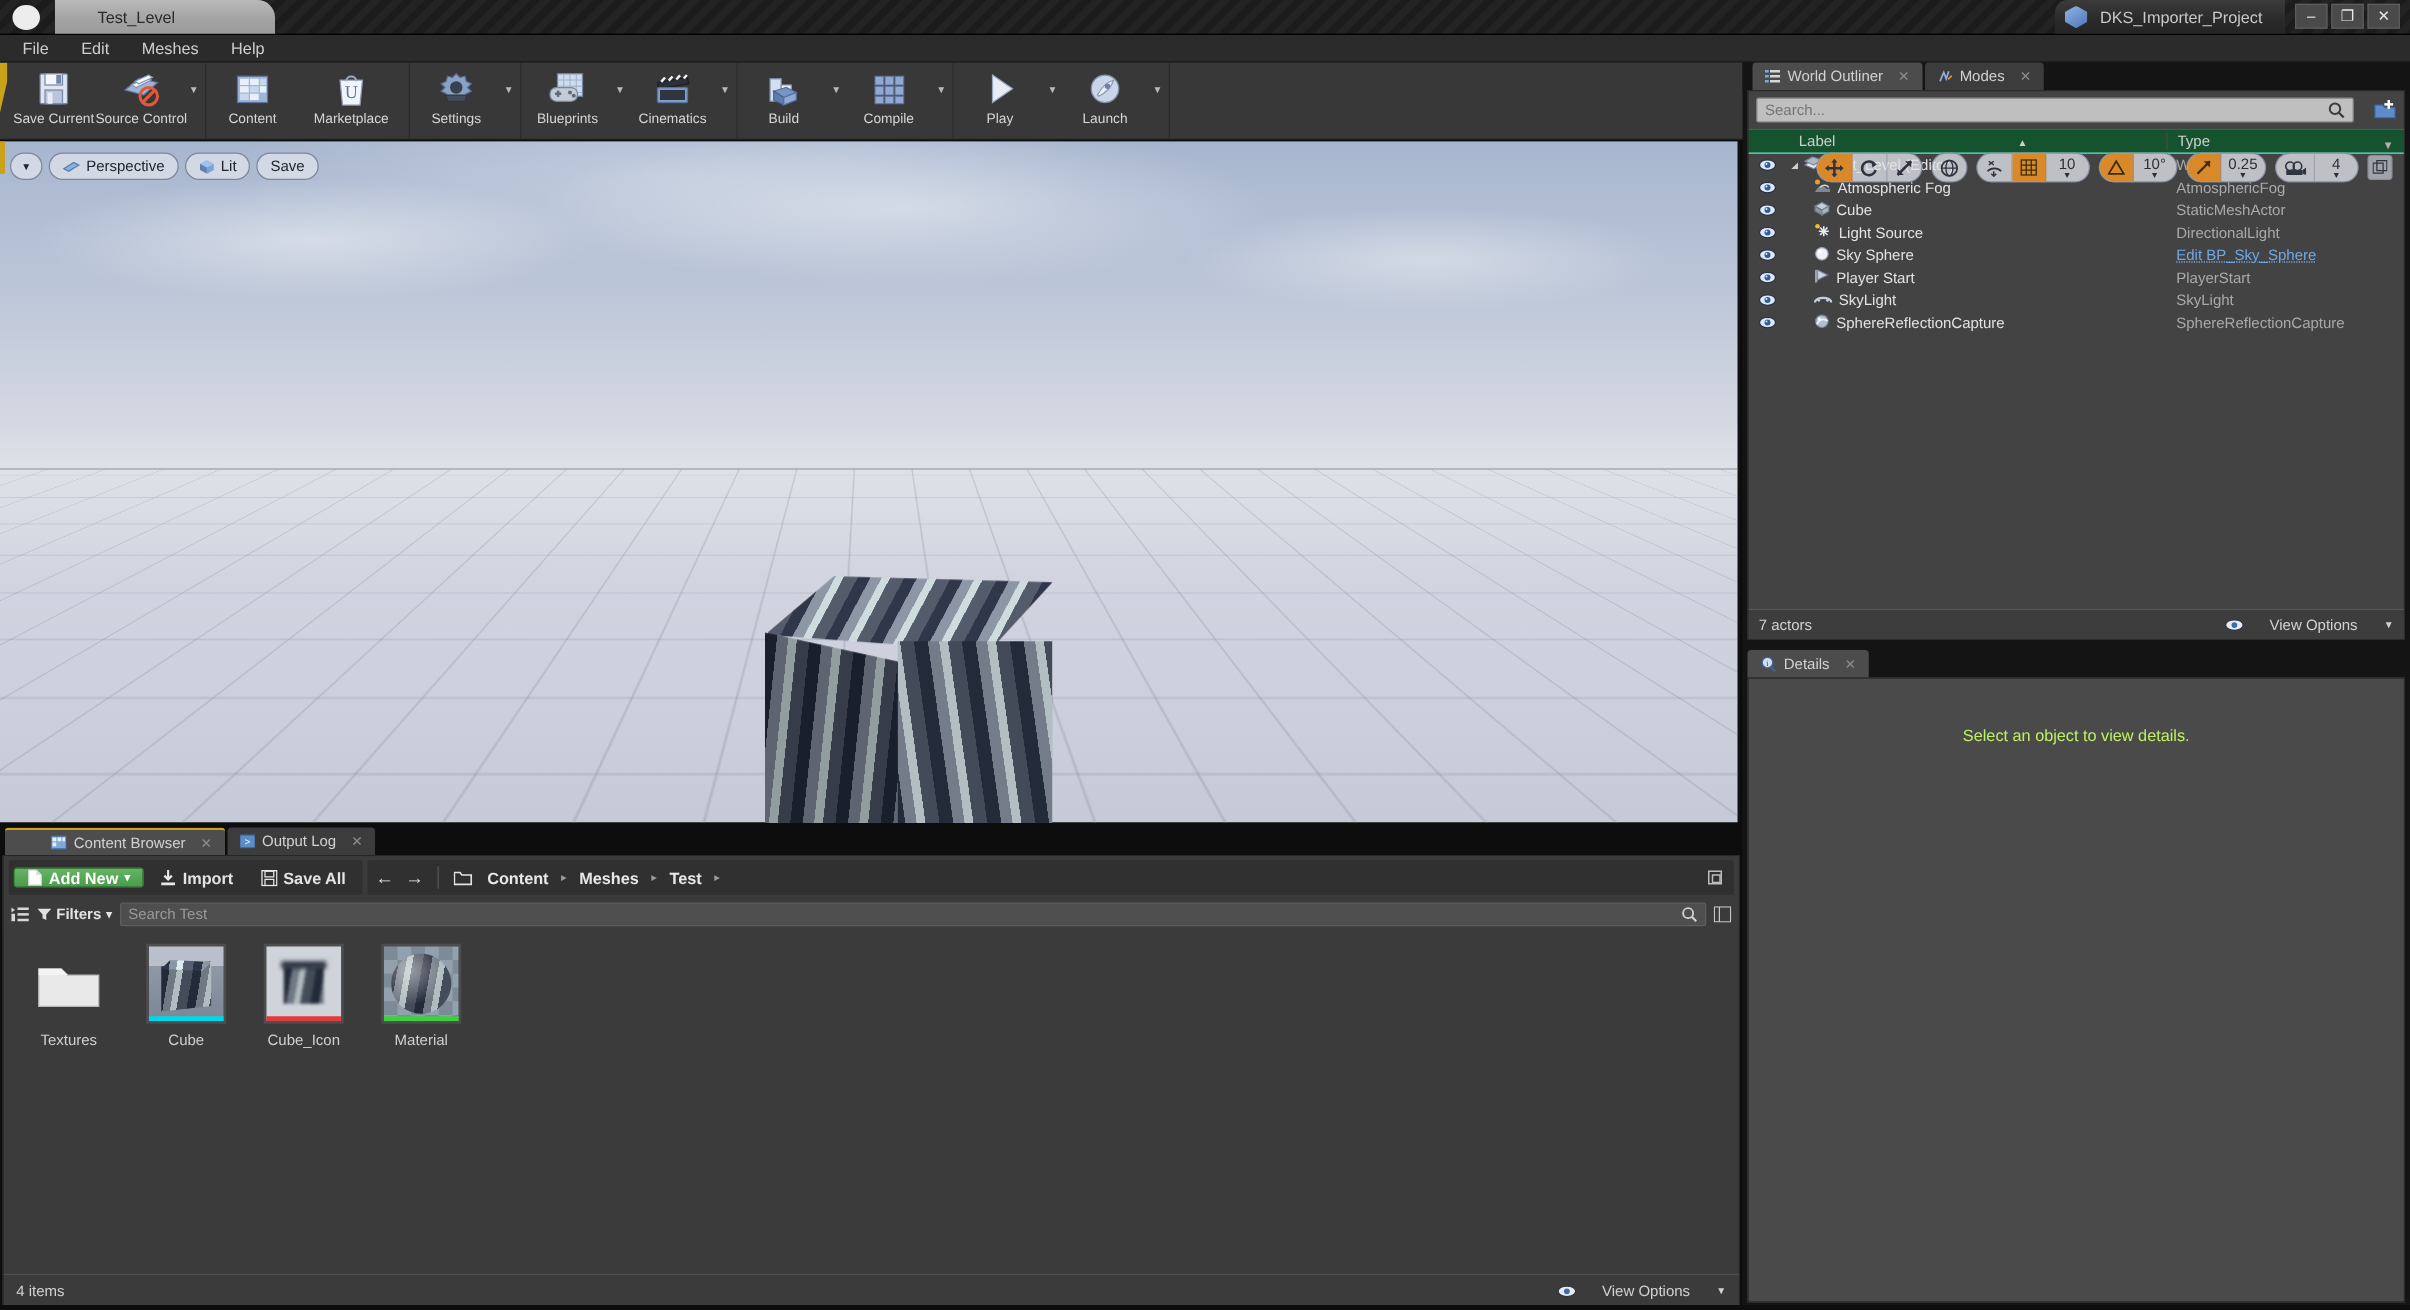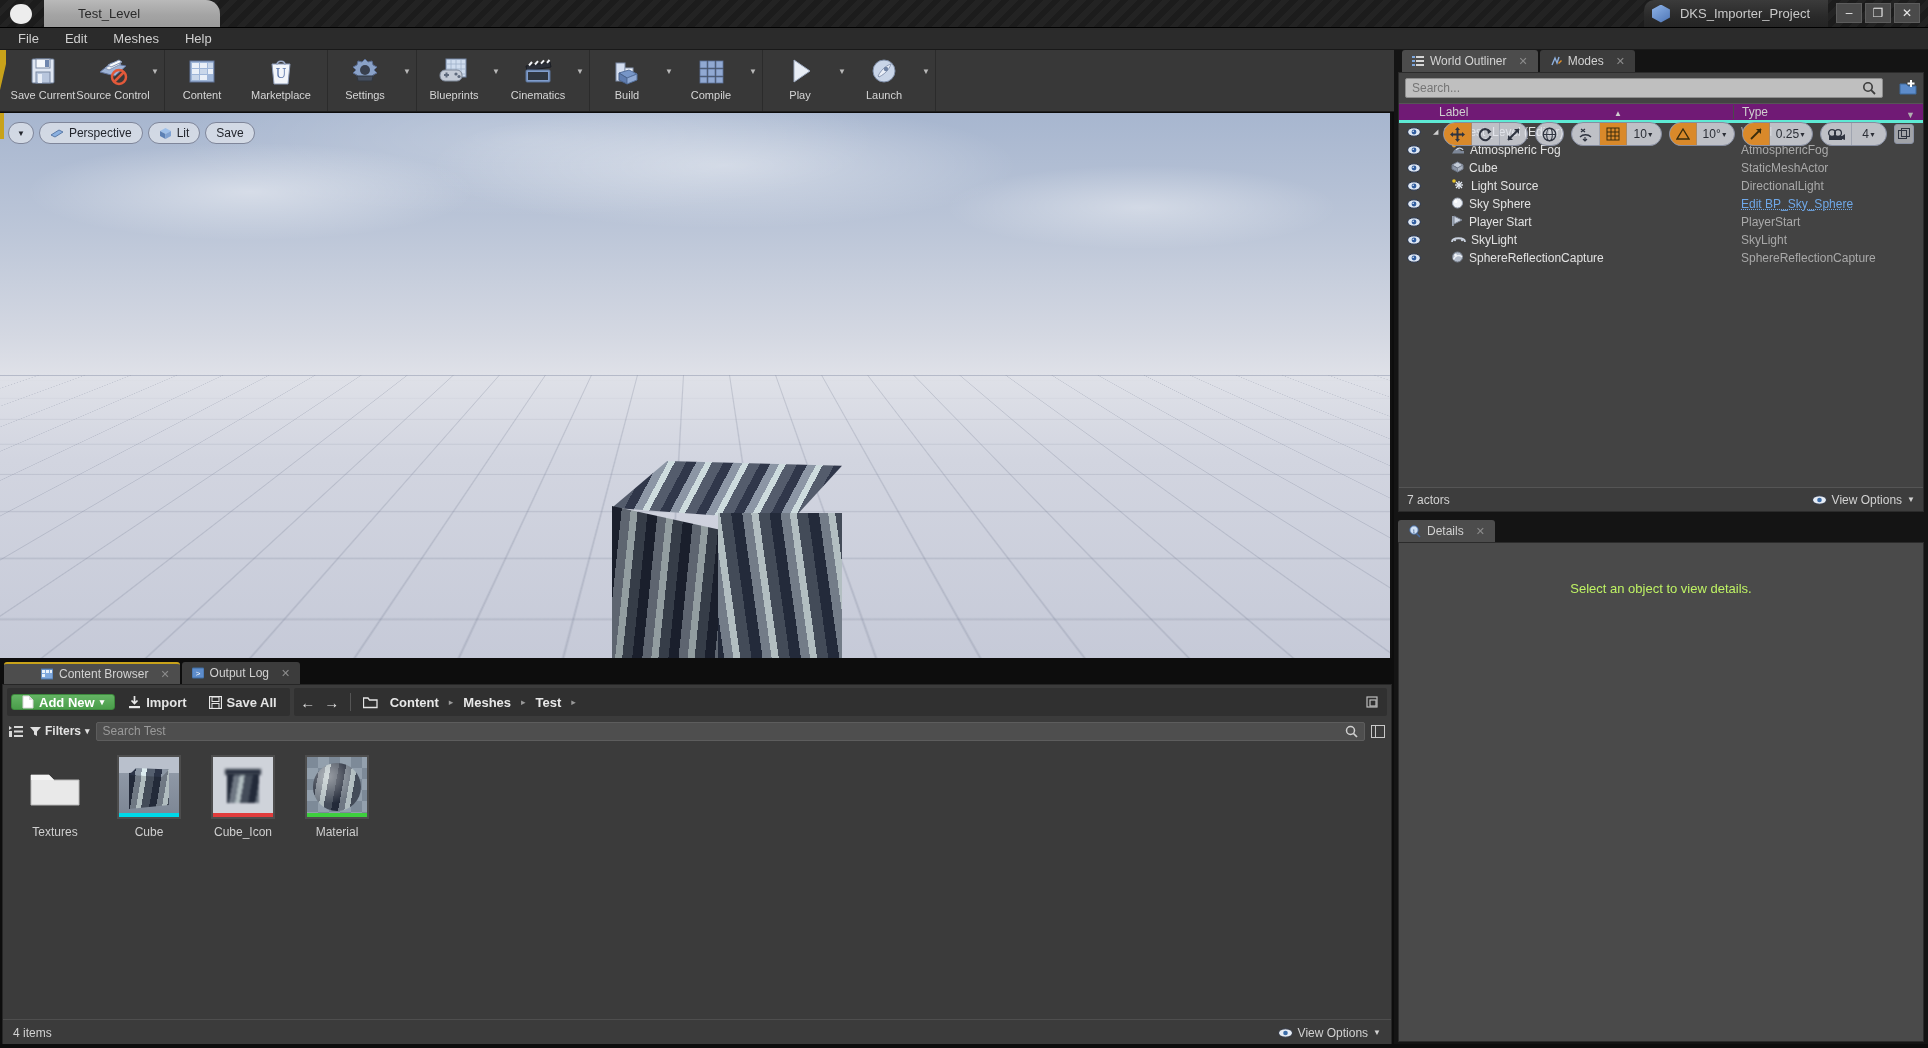--- a/index.html
+++ b/index.html
@@ -126,21 +126,21 @@
     background:rgba(225,228,236,.72);color:#22252c;font-size:12px;
     display:flex;align-items:center;gap:5px;padding:0 10px;cursor:default;}
   .vpbtn.sq{padding:0 8px;}
   .vptb-right{position:absolute;right:14px;top:122px;display:flex;align-items:center;gap:7px;z-index:5;}
   .vgroup{height:24px;border:1px solid #868da0;border-radius:12px;overflow:hidden;
     background:rgba(225,228,236,.78);display:flex;align-items:stretch;}
   .vcell{min-width:26px;padding:0 6px;display:flex;align-items:center;justify-content:center;
     color:#2b2e36;font-size:12px;cursor:default;border-right:1px solid rgba(130,138,155,.5);}
   .vcell:last-child{border-right:none;}
   .vcell.on{background:#d9892a;}
-  .vcell.num{flex-direction:row;gap:0;min-width:34px;}
+  .vcell.num{flex-direction:column;gap:0;min-width:34px;}
   .vcell.num b{font-weight:normal;font-size:12px;line-height:12px;}
   .vcell.num i{font-style:normal;font-size:7px;line-height:7px;}
   .vp-maxbtn{width:20px;height:20px;border:1px solid #8a91a3;border-radius:3px;
     background:rgba(225,228,236,.6);display:flex;align-items:center;justify-content:center;
     color:#2b2e36;font-size:11px;}
 
   
   .rightcol{position:absolute;left:1394px;top:50px;width:534px;height:998px;background:#141414;}
   .tabstrip{height:22px;background:#141414;display:flex;align-items:flex-end;padding-left:8px;gap:2px;}
   .ptab{height:22px;padding:0 10px;display:flex;align-items:center;gap:6px;
@@ -150,36 +150,36 @@
 
   .outliner{position:absolute;left:1398px;top:72px;width:526px;height:440px;
     background:#434343;border:1px solid #2b2b2b;}
   .searchrow{display:flex;align-items:center;padding:5px 6px;gap:16px;}
   .searchbox{flex:1;height:20px;background:#bfbfbf;border:1px solid #8d8d8d;border-radius:2px;
     display:flex;align-items:center;padding:0 6px;}
   .searchbox input{flex:1;border:none;outline:none;background:transparent;
     font-family:"Liberation Sans",sans-serif;font-size:12px;color:#2e2e2e;}
   .mag{width:14px;height:14px;}
   .plusicon{width:18px;height:16px;position:relative;}
-  .hdrrow{display:flex;height:20px;background:#701a75;border-top:1px solid #555;border-bottom:3px solid #5eead4;
+  .hdrrow{display:flex;height:20px;background:#14532d;border-top:1px solid #555;border-bottom:1px solid #5eead4;
     align-items:center;color:#cfcfcf;font-size:12px;}
   .hdrrow .c1{width:40px;}
   .hdrrow .c2{flex:1;position:relative;}
   .hdrrow .c3{width:190px;border-left:1px solid #4a4a4a;padding-left:8px;position:relative;}
   .sortcaret{position:absolute;left:175px;top:4px;font-size:8px;color:#cfcfcf;}
   .filtcaret{position:absolute;right:8px;top:5px;font-size:9px;color:#b0b0b0;}
   .orow{display:flex;height:18px;align-items:center;font-size:12px;color:#e2e2e2;}
   .orow .eye{width:30px;display:flex;justify-content:center;}
   .orow .nm{flex:1;display:flex;align-items:center;gap:5px;}
   .orow .ty{width:190px;color:#a9a9a9;padding-left:8px;}
   .orow .ty.link{color:#6fa8e8;text-decoration:underline;text-decoration-style:dotted;}
   .olfoot{position:absolute;left:0;bottom:0;width:100%;height:24px;background:#3d3d3d;
     border-top:1px solid #555;display:flex;align-items:center;
     justify-content:space-between;padding:0 8px;font-size:12px;color:#d2d2d2;}
-  .vopt{display:flex;align-items:center;gap:5px;}
+  .vopt{display:flex;align-items:center;gap:21px;}
 
   .detailsTabRow{position:absolute;left:1398px;top:520px;width:526px;height:22px;
     display:flex;align-items:flex-end;}
   .details{position:absolute;left:1398px;top:542px;width:526px;height:500px;
     background:#4a4a4a;border:1px solid #2b2b2b;}
   .details .msg{text-align:center;color:#bef264;font-size:13px;margin-top:38px;}
 
   
   .cbtabs{position:absolute;left:4px;top:662px;height:22px;display:flex;align-items:flex-end;gap:2px;}
   .cbtab{height:22px;padding:0 10px;display:flex;align-items:center;gap:6px;

